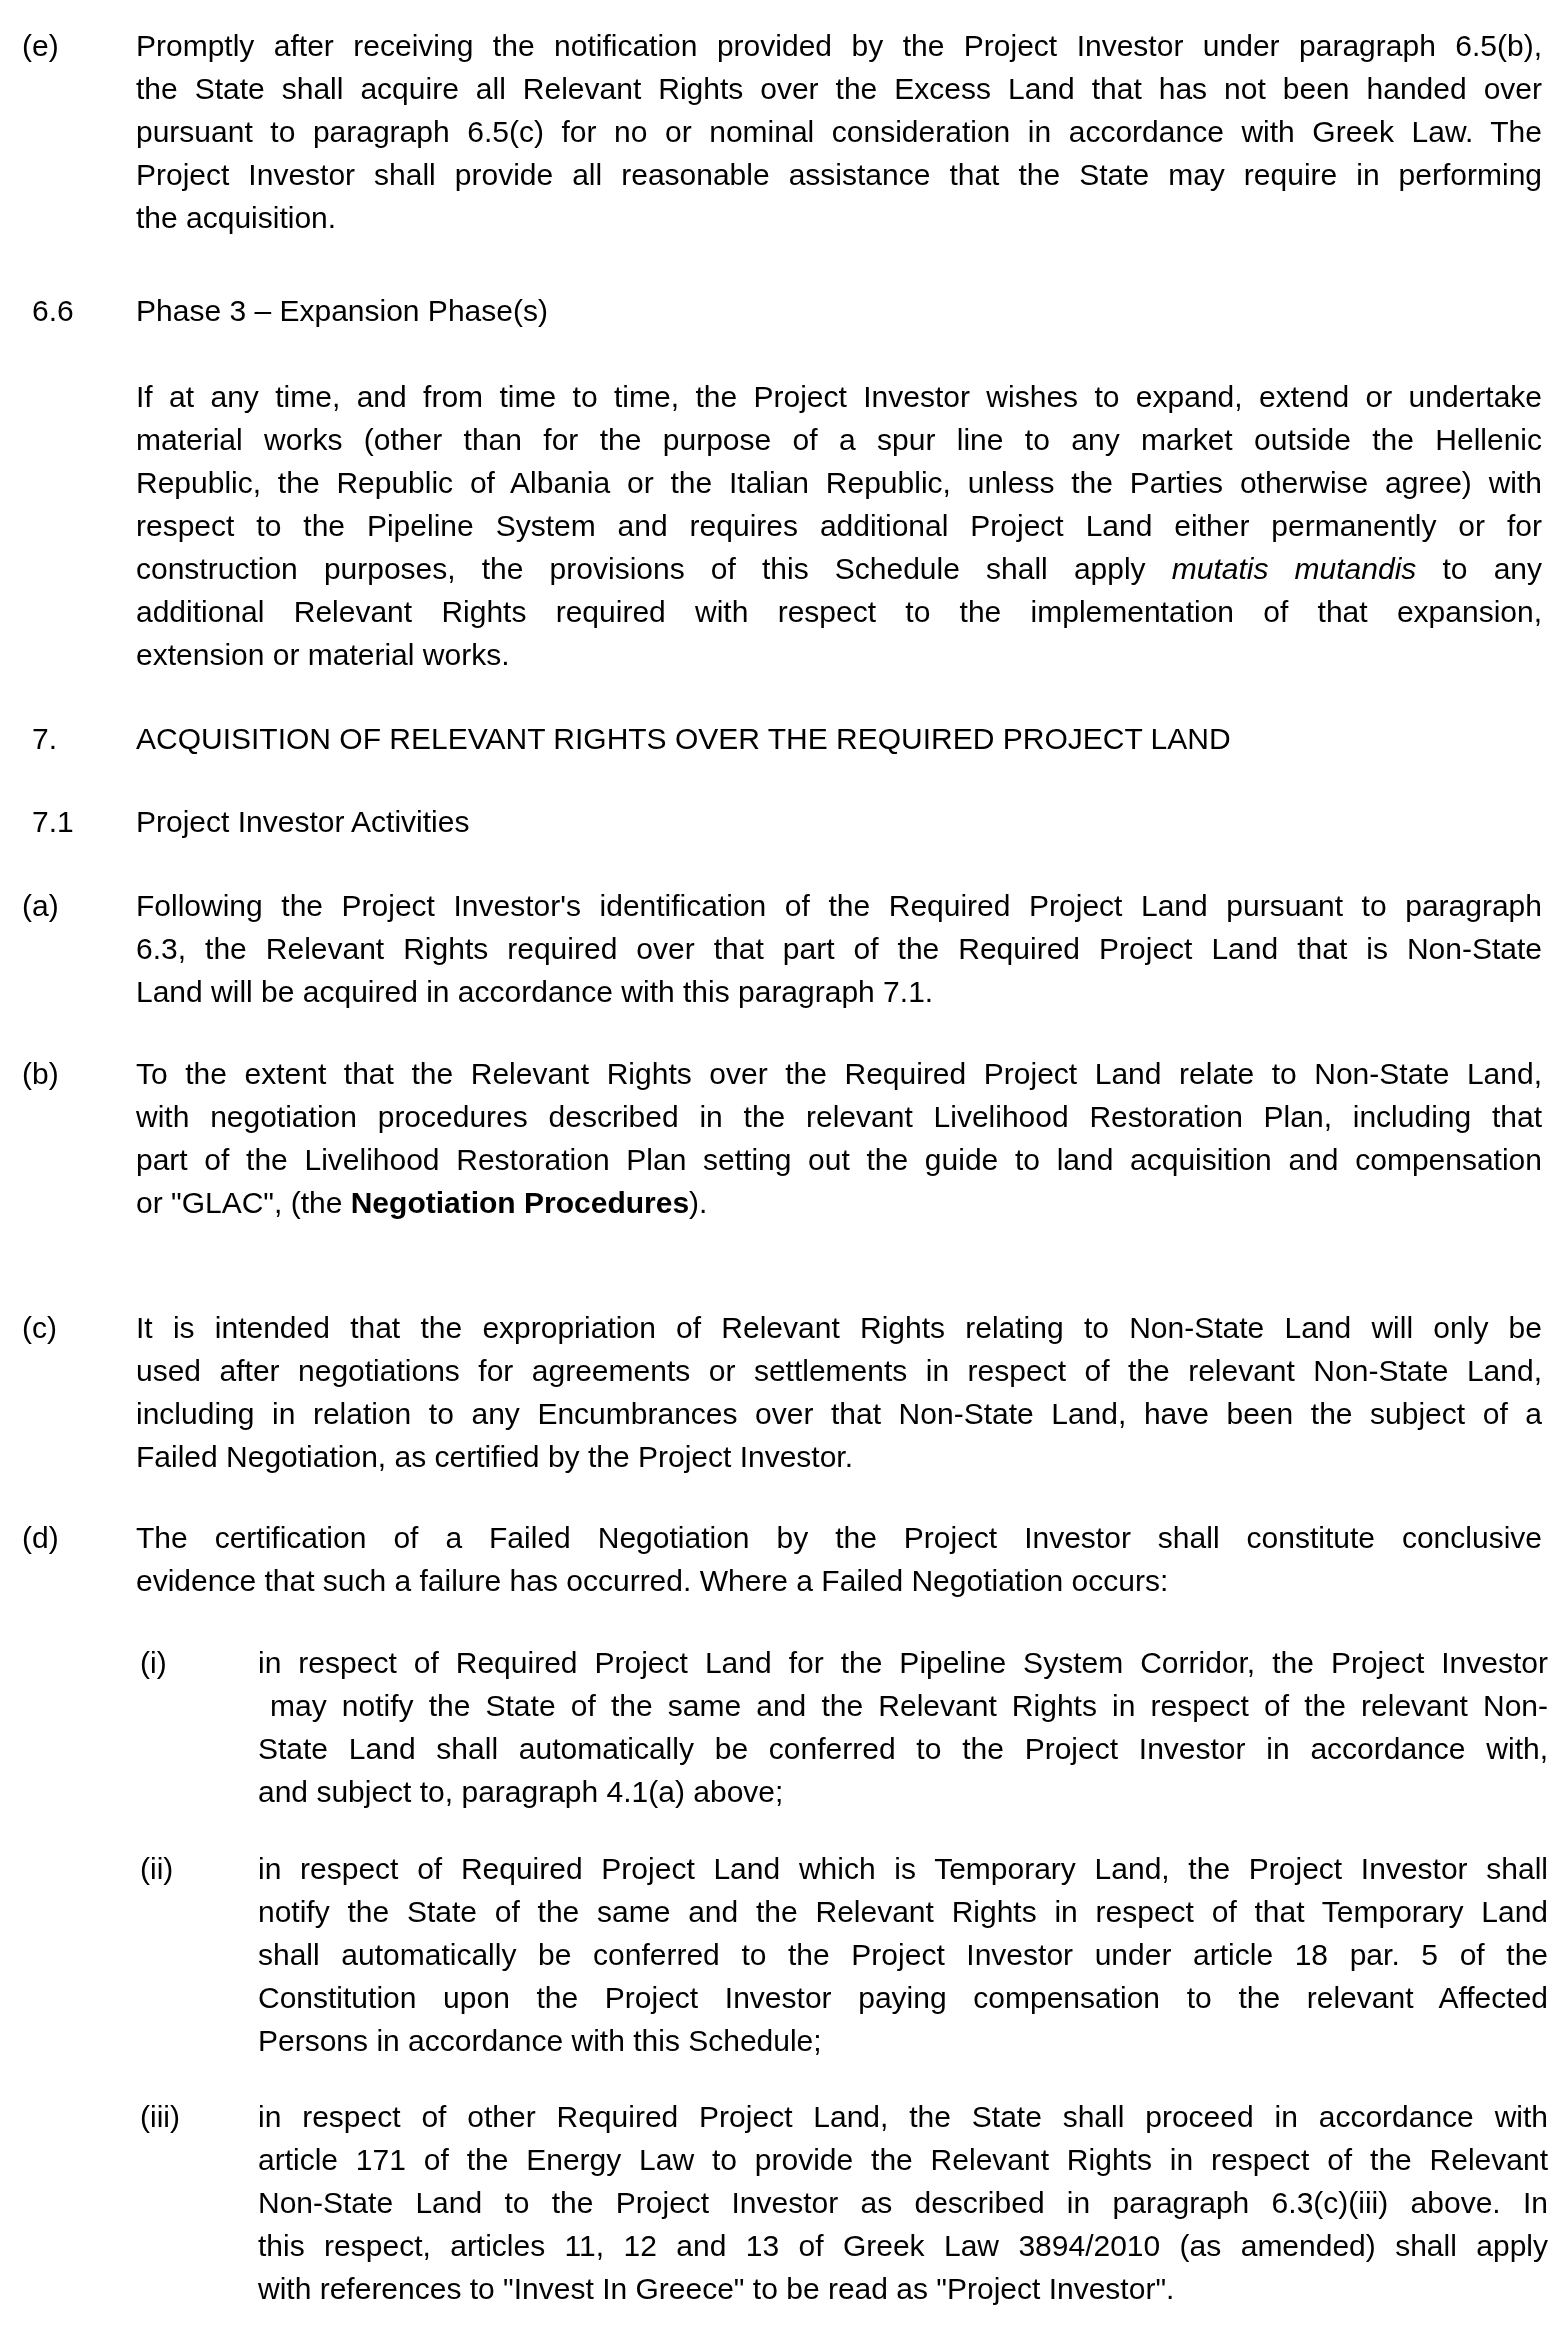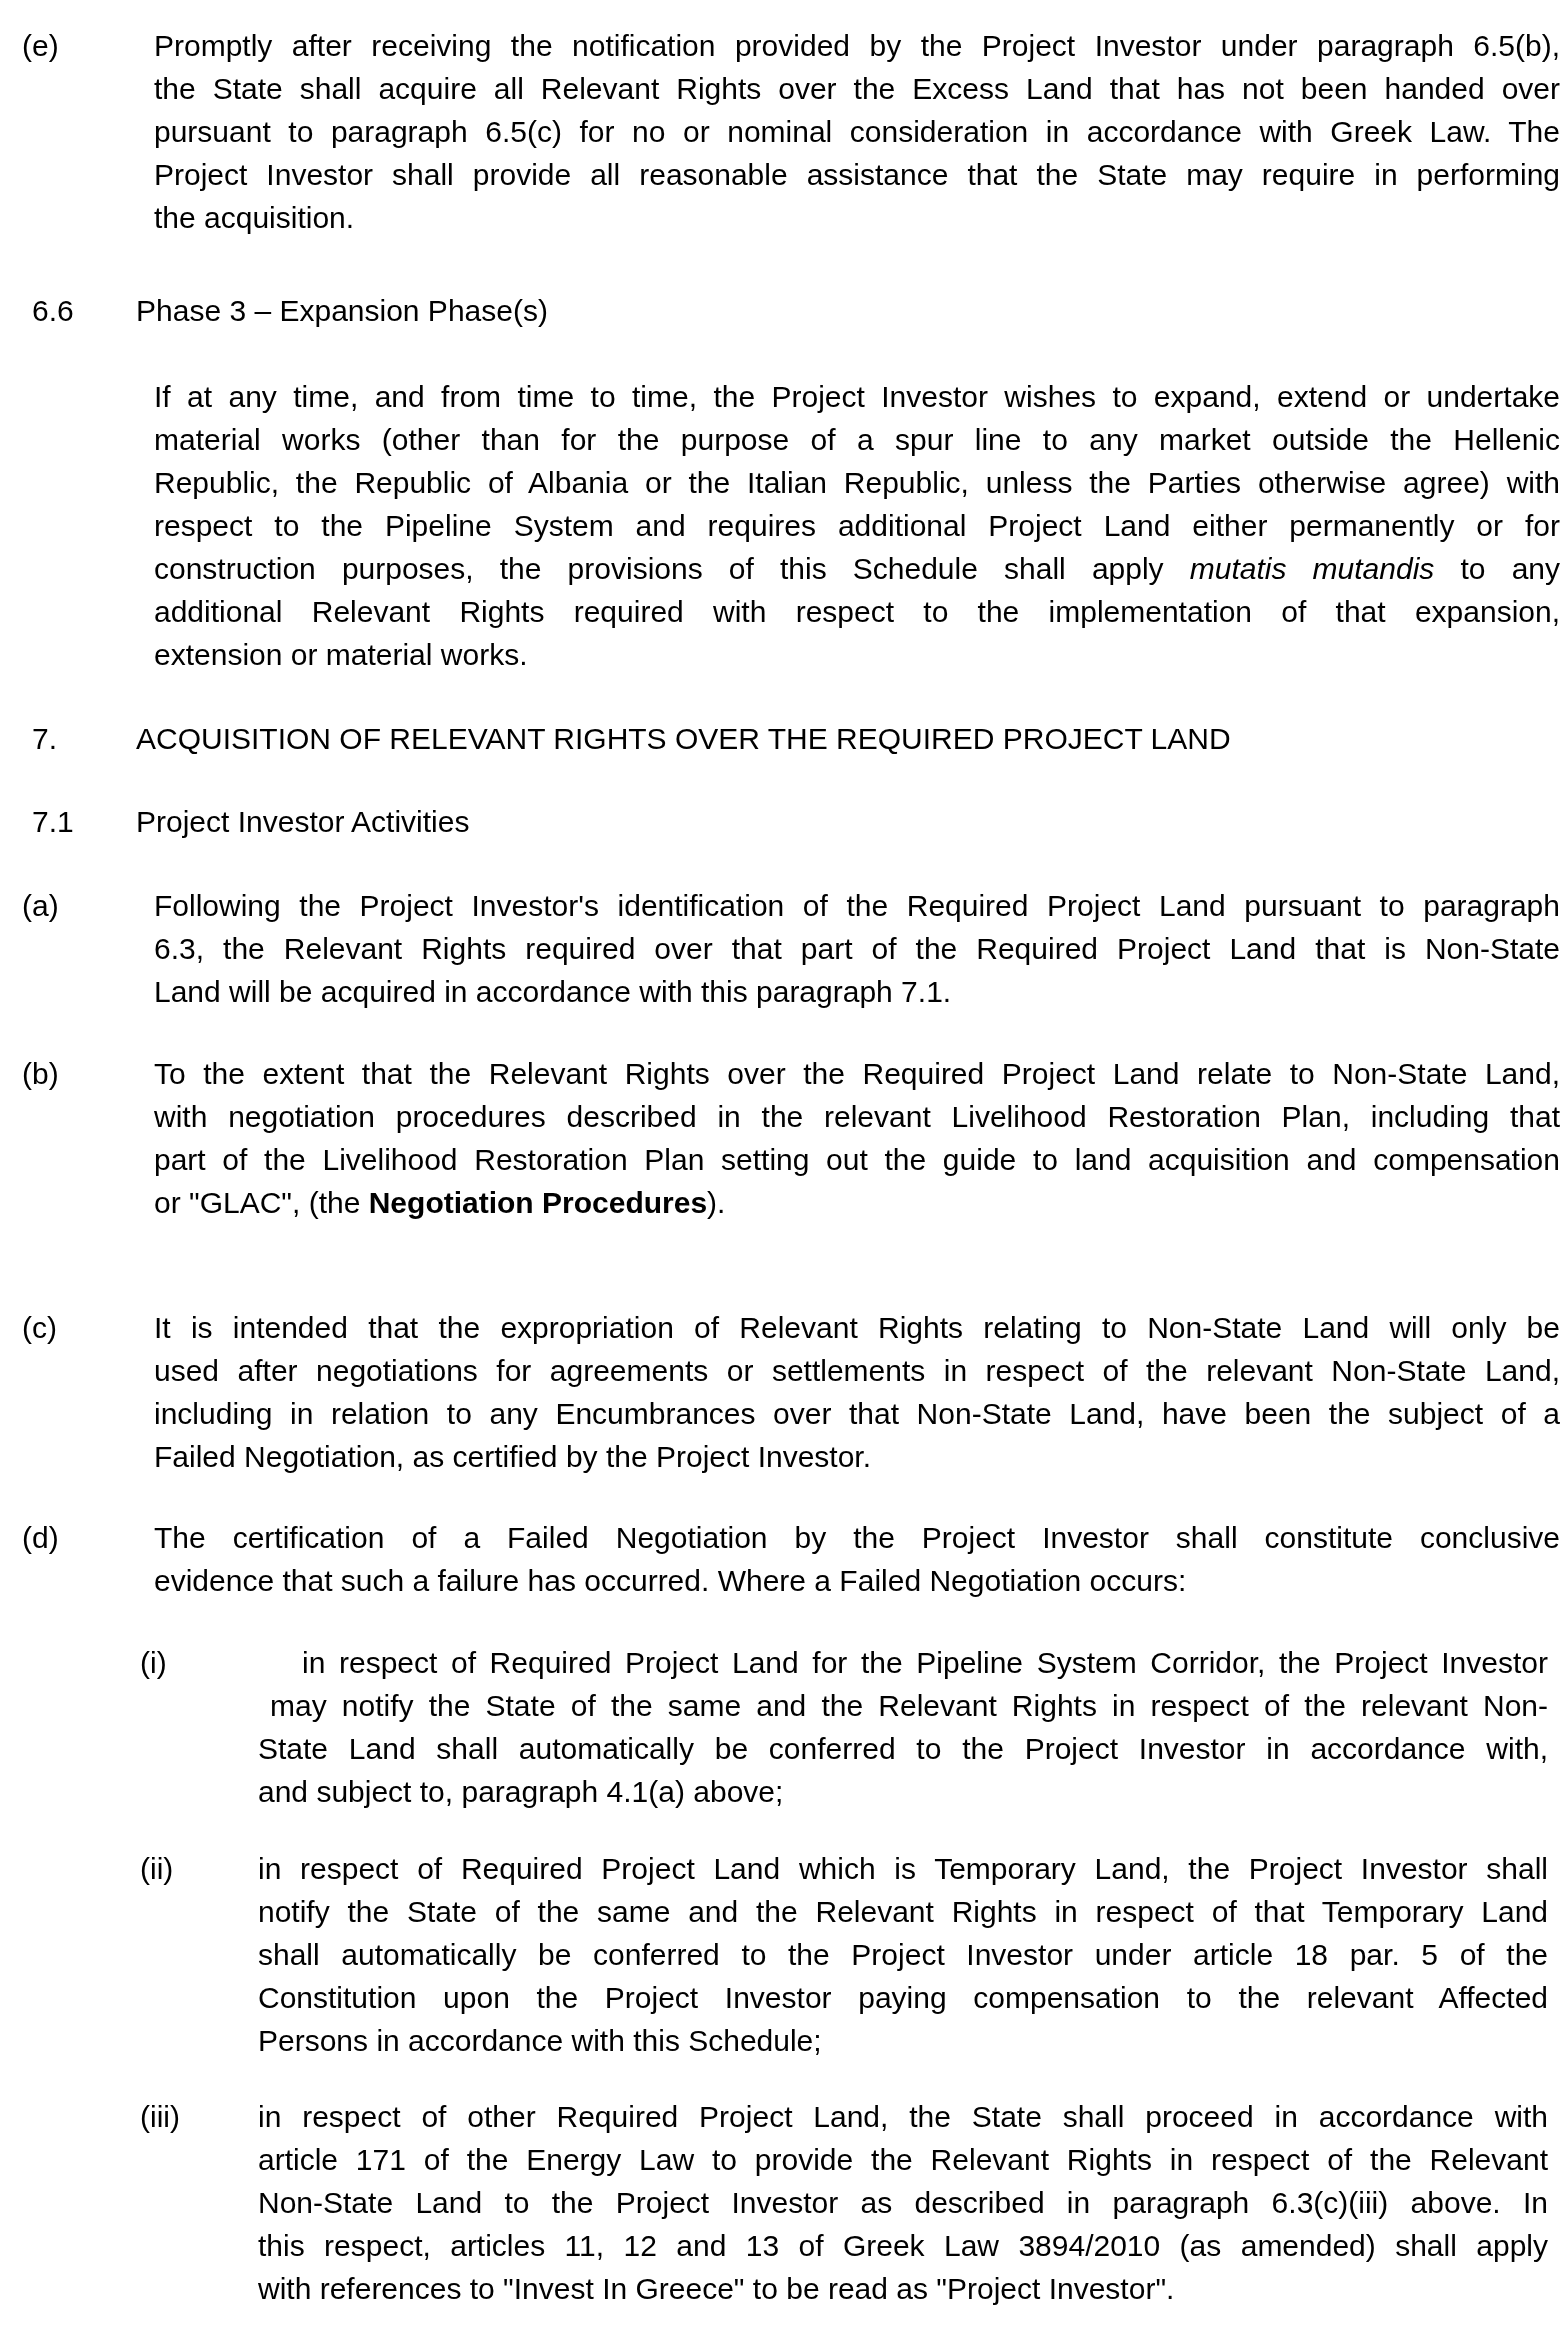--- a/index.html
+++ b/index.html
@@ -5,21 +5,21 @@
   html, body { margin: 0; padding: 0; background: #ffffff; }
   body {
     width: 1567px; height: 2330px; position: relative; overflow: hidden;
     font-family: "Liberation Sans", sans-serif;
     color: #000000;
     font-size: 30px;
     line-height: 43px;
   }
   .lbl { position: absolute; left: 22px; }
   .lbl2 { position: absolute; left: 140px; }
-  .body1 { position: absolute; left: 154px; width: 1406px; text-align: justify; text-align-last: left; }
+  .body1 { position: absolute; left: 136px; width: 1406px; text-align: justify; text-align-last: left; }
   .body2 { position: absolute; left: 258px; width: 1290px; text-align: justify; text-align-last: left; }
   .head-num { position: absolute; left: 32px; font-weight: normal; }
   .head-txt { position: absolute; left: 136px; font-weight: normal; }
   .line { display: block; }
 </style>
 </head>
 <body>
 
 <div class="lbl" style="top:23.6px">(e)</div>
 <div class="body1" style="top:23.6px">
@@ -72,21 +72,21 @@
 </div>
 
 <div class="lbl" style="top:1516px">(d)</div>
 <div class="body1" style="top:1516px">
   <span class="line" style="text-align: justify; text-align-last: justify;">The certification of a Failed Negotiation by the Project Investor shall constitute conclusive</span>
   <span class="line">evidence that such a failure has occurred.  Where a Failed Negotiation occurs:</span>
 </div>
 
 <div class="lbl2" style="top:1641px">(i)</div>
 <div class="body2" style="top:1641px">
-  <span class="line" style="text-align: justify; text-align-last: justify; margin-left: 44px;">in respect of Required Project Land for the Pipeline System Corridor, the Project Investor</span>
+  <span class="line" style="text-align: justify; text-align-last: justify;">in respect of Required Project Land for the Pipeline System Corridor, the Project Investor</span>
   <span class="line" style="text-align: justify; text-align-last: justify; margin-left: 12px;">may notify the State of the same and the Relevant Rights in respect of the relevant Non-</span>
   <span class="line" style="text-align: justify; text-align-last: justify;">State Land shall automatically be conferred to the Project Investor in accordance with,</span>
   <span class="line">and subject to, paragraph 4.1(a) above;</span>
 </div>
 
 <div class="lbl2" style="top:1847px">(ii)</div>
 <div class="body2" style="top:1847px">
   <span class="line" style="text-align: justify; text-align-last: justify;">in respect of Required Project Land which is Temporary Land, the Project Investor shall</span>
   <span class="line" style="text-align: justify; text-align-last: justify;">notify the State of the same and the Relevant Rights in respect of that Temporary Land</span>
   <span class="line" style="text-align: justify; text-align-last: justify;">shall automatically be conferred to the Project Investor under article 18 par. 5 of the</span>

